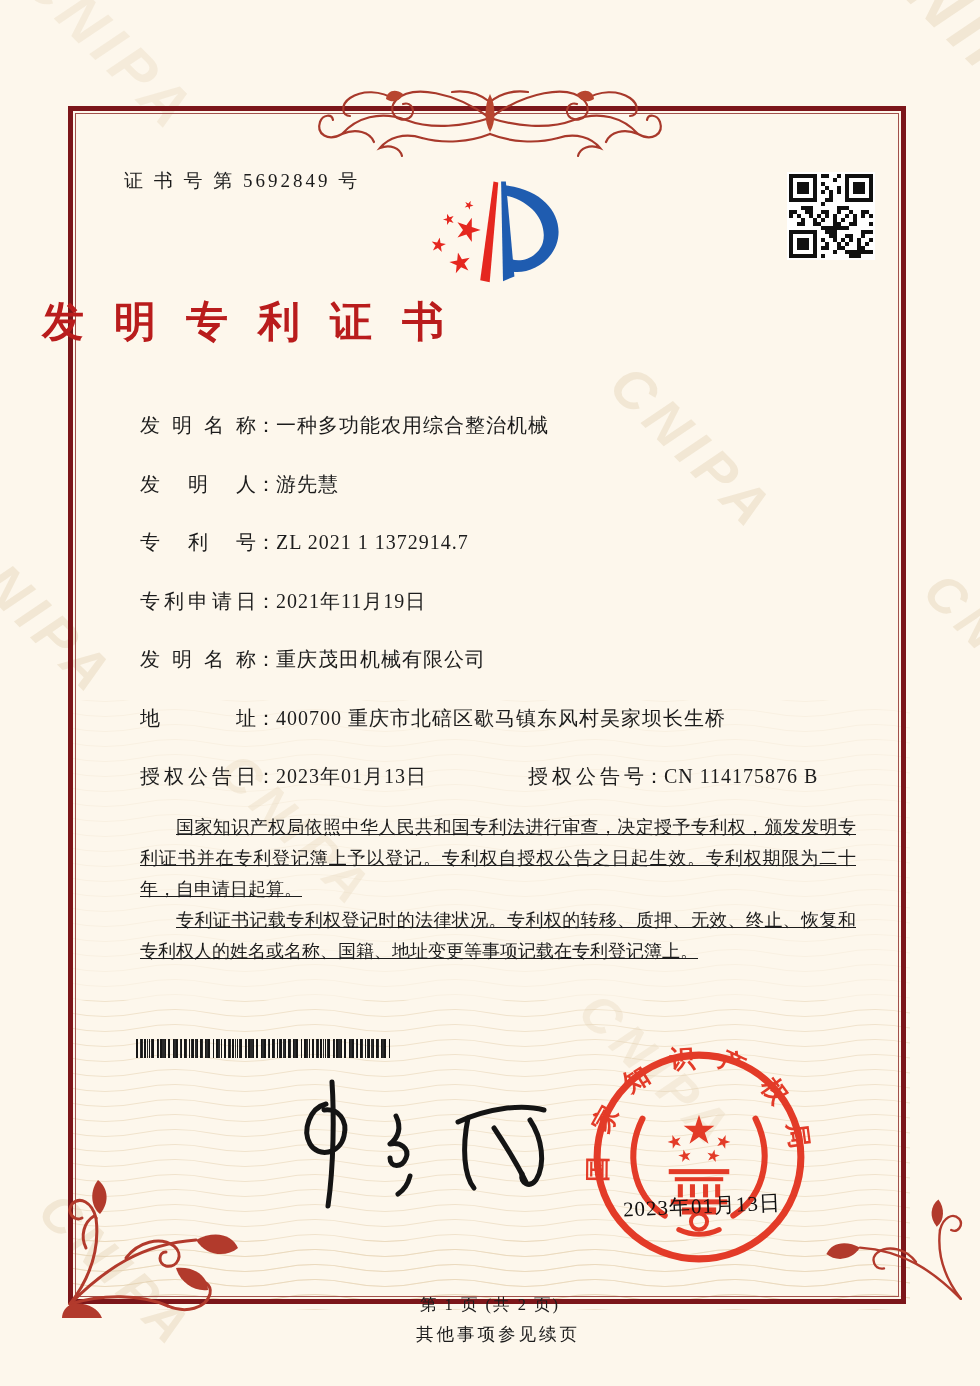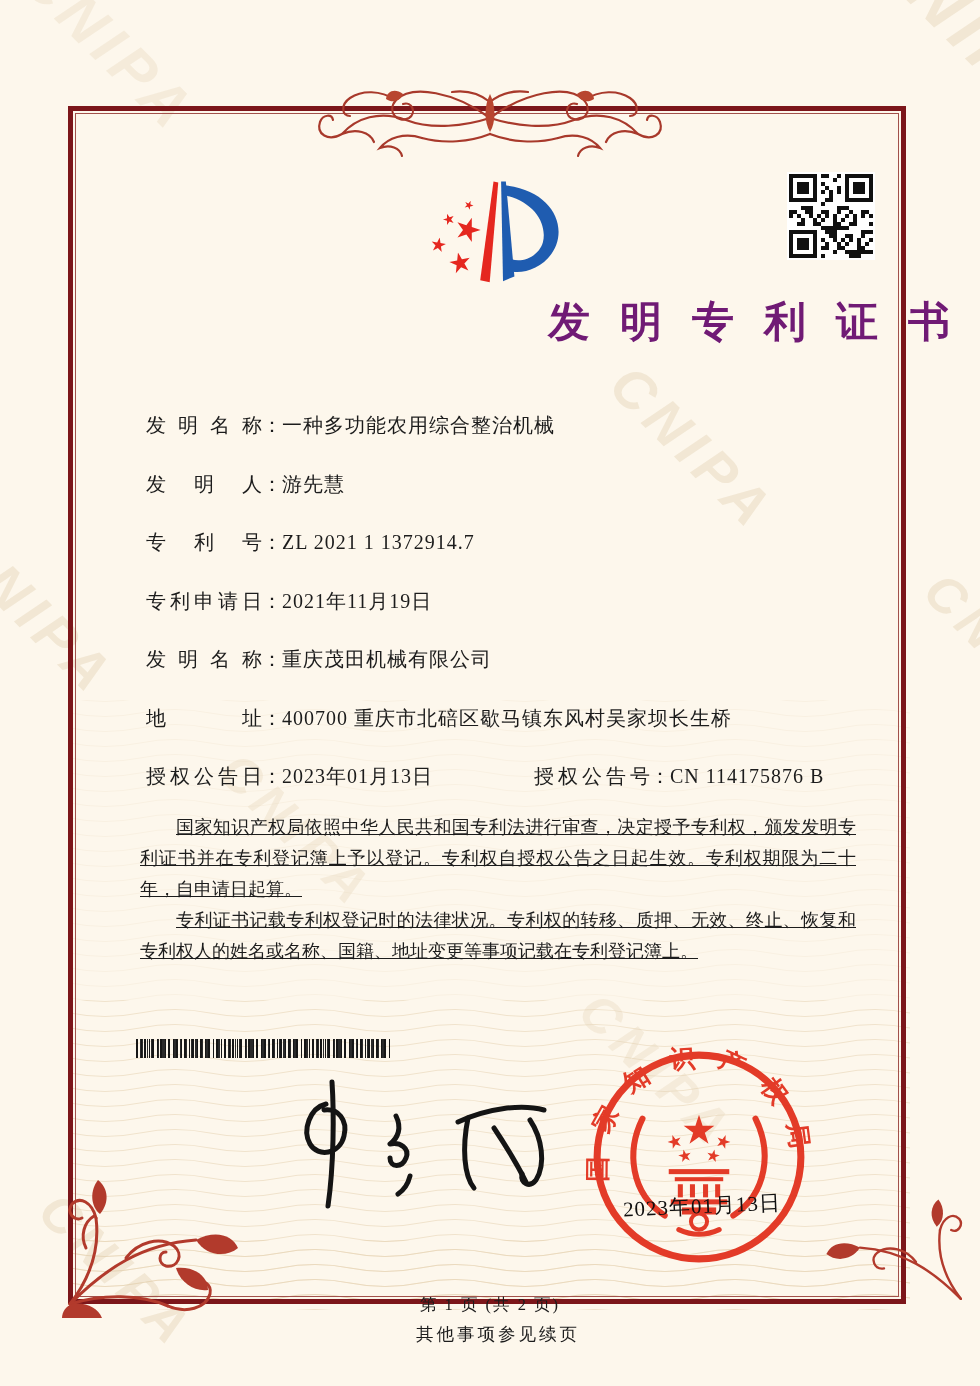--- a/index.html
+++ b/index.html
@@ -19,26 +19,26 @@
   .frame{position:absolute;left:68px;top:106px;width:838px;height:1198px;border:5px solid #7c161a;z-index:3;}
   .frame-inner{position:absolute;left:2px;top:2px;right:2px;bottom:2px;border:1px solid #a2514b;}
 
   .ornament{position:absolute;z-index:4;pointer-events:none;}
 
   
   .cert-no{position:absolute;left:124px;top:168px;z-index:5;font-size:19px;letter-spacing:3px;}
   .logo{position:absolute;left:408px;top:154px;z-index:5;}
   .qr{position:absolute;left:787px;top:172px;width:88px;height:88px;background:#fff;padding:2px;z-index:5;}
 
-  .title{position:absolute;left:0;right:0;top:294px;z-index:5;text-align:right;
-         font-size:42px;font-weight:700;letter-spacing:30px;text-indent:30px;color:#701a75;margin-left:12px;}
+  .title{position:absolute;left:0;right:0;top:294px;z-index:5;text-align:left;
+         font-size:42px;font-weight:700;letter-spacing:30px;text-indent:30px;color:#b91c1c;margin-left:12px;}
 
   
   .fields{position:absolute;left:140px;top:412px;width:720px;z-index:5;font-size:20px;}
-  .frow{position:relative;height:58.5px;white-space:nowrap;margin-left:6px;}
+  .frow{position:relative;height:58.5px;white-space:nowrap;}
   .flabel{display:inline-block;width:116px;text-align:justify;text-align-last:justify;}
   .fvalue{letter-spacing:1px;}
   .fpair2{position:absolute;left:388px;top:0;}
 
   
   .paras{position:absolute;left:140px;top:812px;width:716px;z-index:5;font-size:18px;
          line-height:31px;text-align:justify;}
   .paras p{margin:0;text-indent:2em;text-decoration:underline;}
 
   
@@ -131,20 +131,21 @@
         <path d="M40 100 C36 84 24 78 16 86 C10 94 18 104 26 100"></path>
         <path d="M70 140 C82 124 104 118 118 128 C128 136 122 150 110 148"></path>
       </g>
       <g fill="#b23a2c">
         <path d="M140 122 C158 112 176 116 182 130 C170 140 150 138 140 122 Z"></path>
         <path d="M44 96 C54 84 52 70 42 62 C34 72 34 88 44 96 Z"></path>
       </g>
     </g>
   </svg>
 
+  <div class="cert-no">证 书 号 第 5692849 号</div>
 
   <svg class="logo" width="190" height="148" viewBox="0 0 200 150">
     <defs>
       <symbol id="star" viewBox="-10 -10 20 20">
         <polygon points="0,-10 2.23,-3.07 9.51,-3.09 3.61,1.17 5.88,8.09 0,3.8 -5.88,8.09 -3.61,1.17 -9.51,-3.09 -2.23,-3.07"></polygon>
       </symbol>
     </defs>
     <g fill="#e5271f">
       <use href="#star" x="-10" y="-10" width="20" height="20" transform="translate(63,77) rotate(18) scale(1.35)"></use>
       <use href="#star" x="-10" y="-10" width="20" height="20" transform="translate(55,112) rotate(-12) scale(1.15)"></use>

